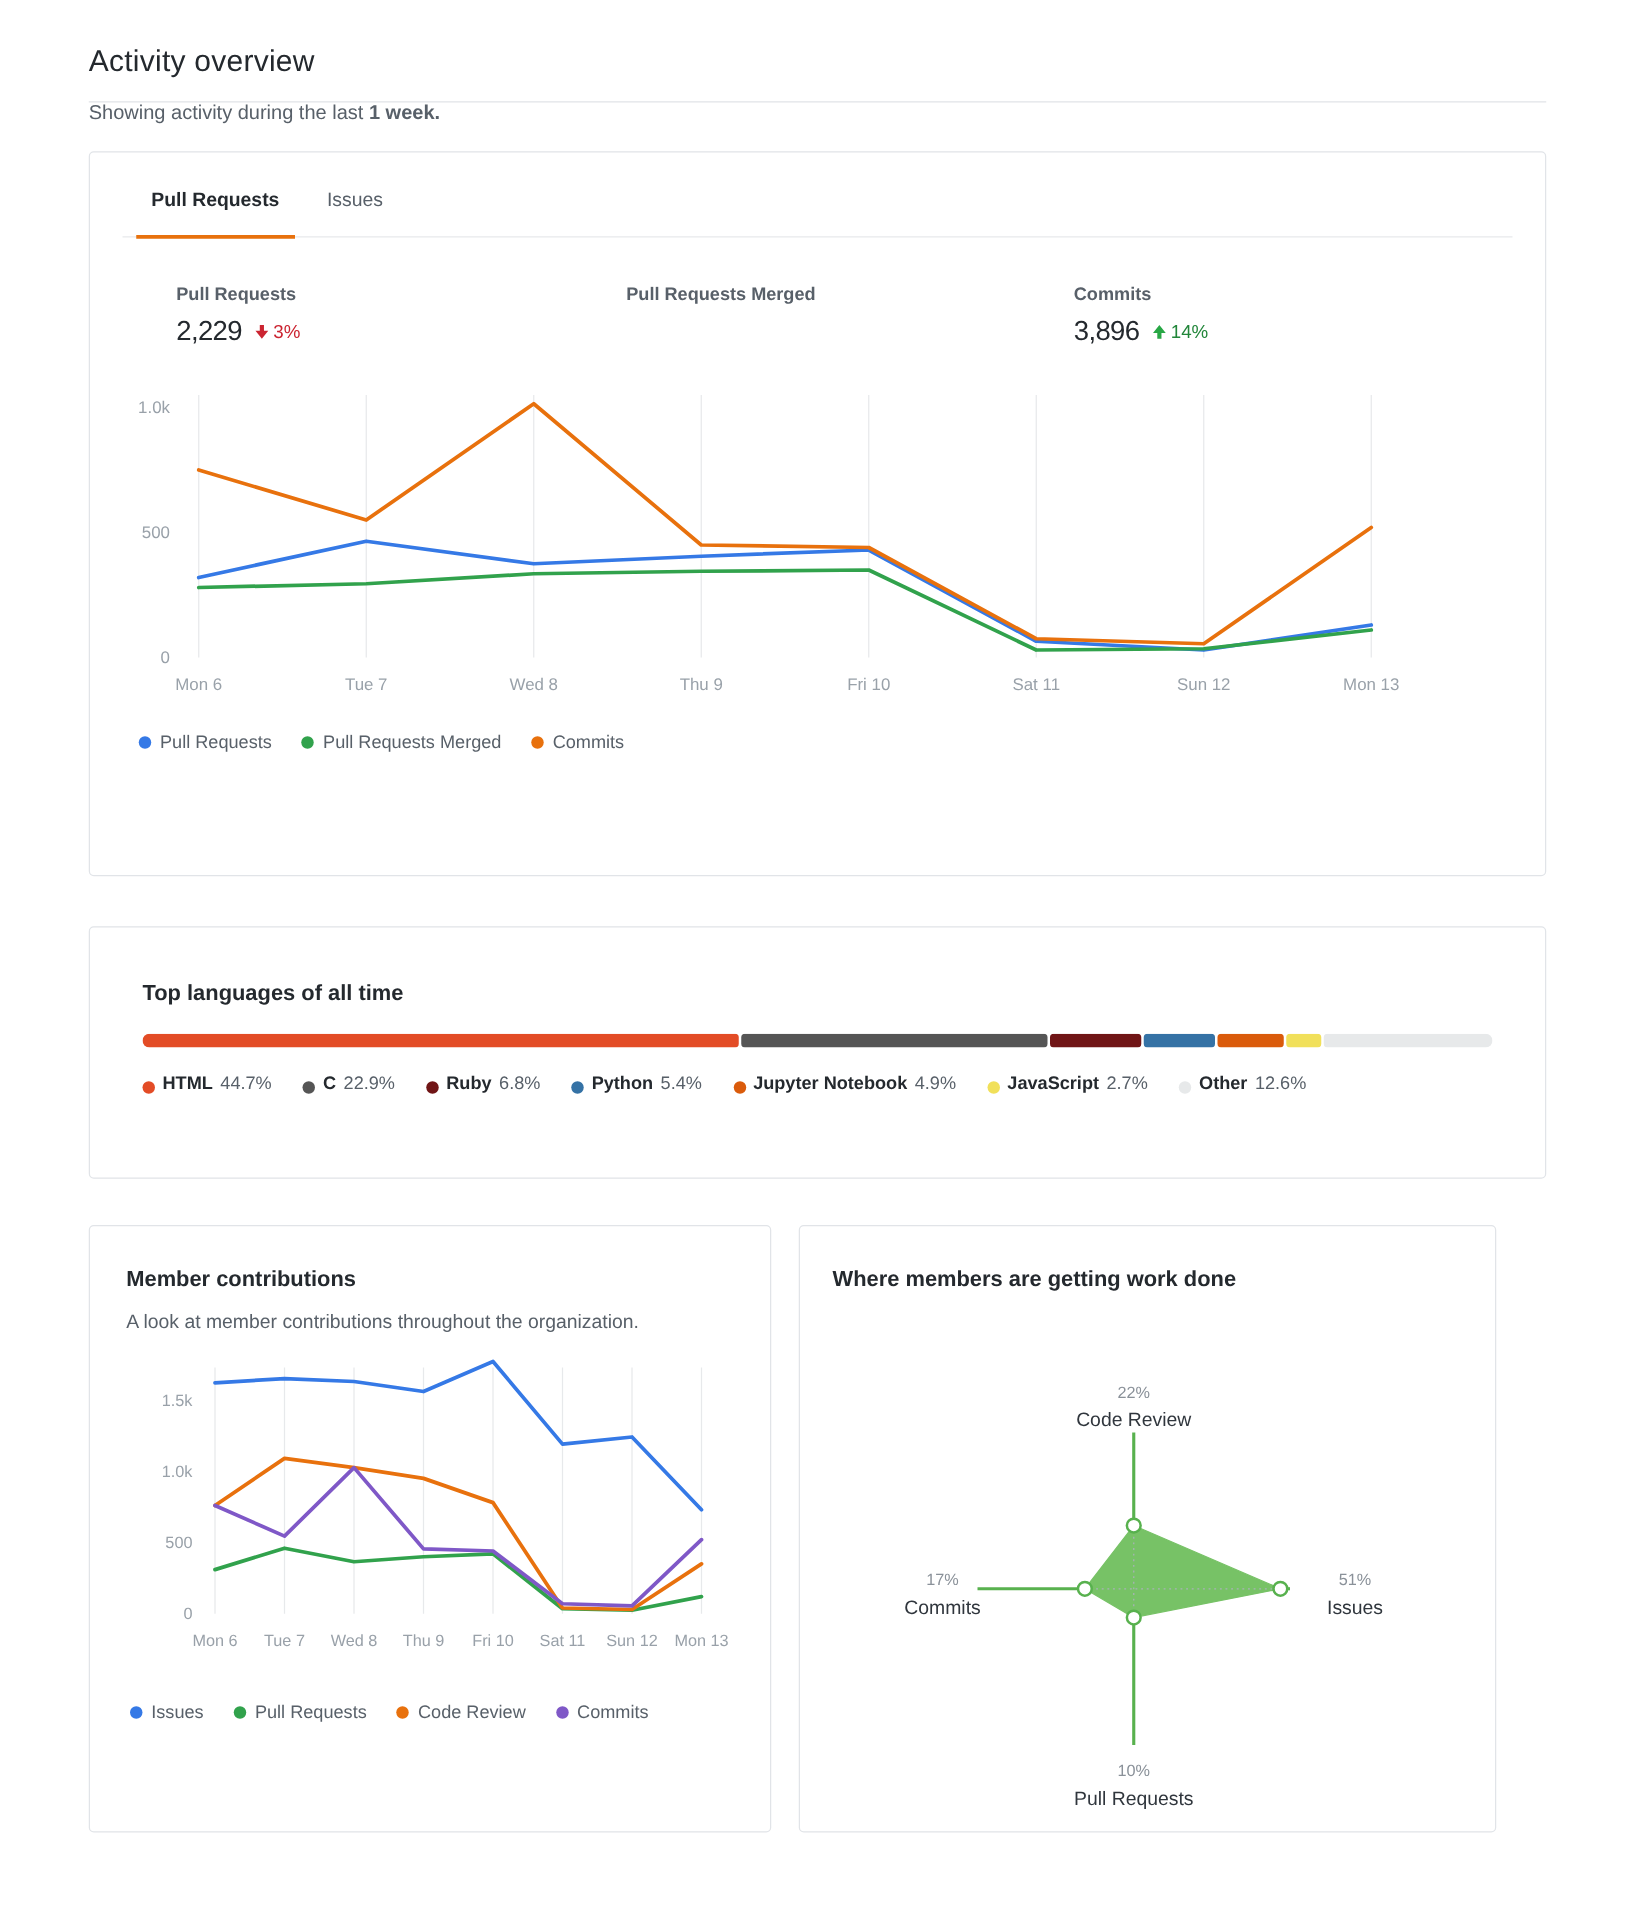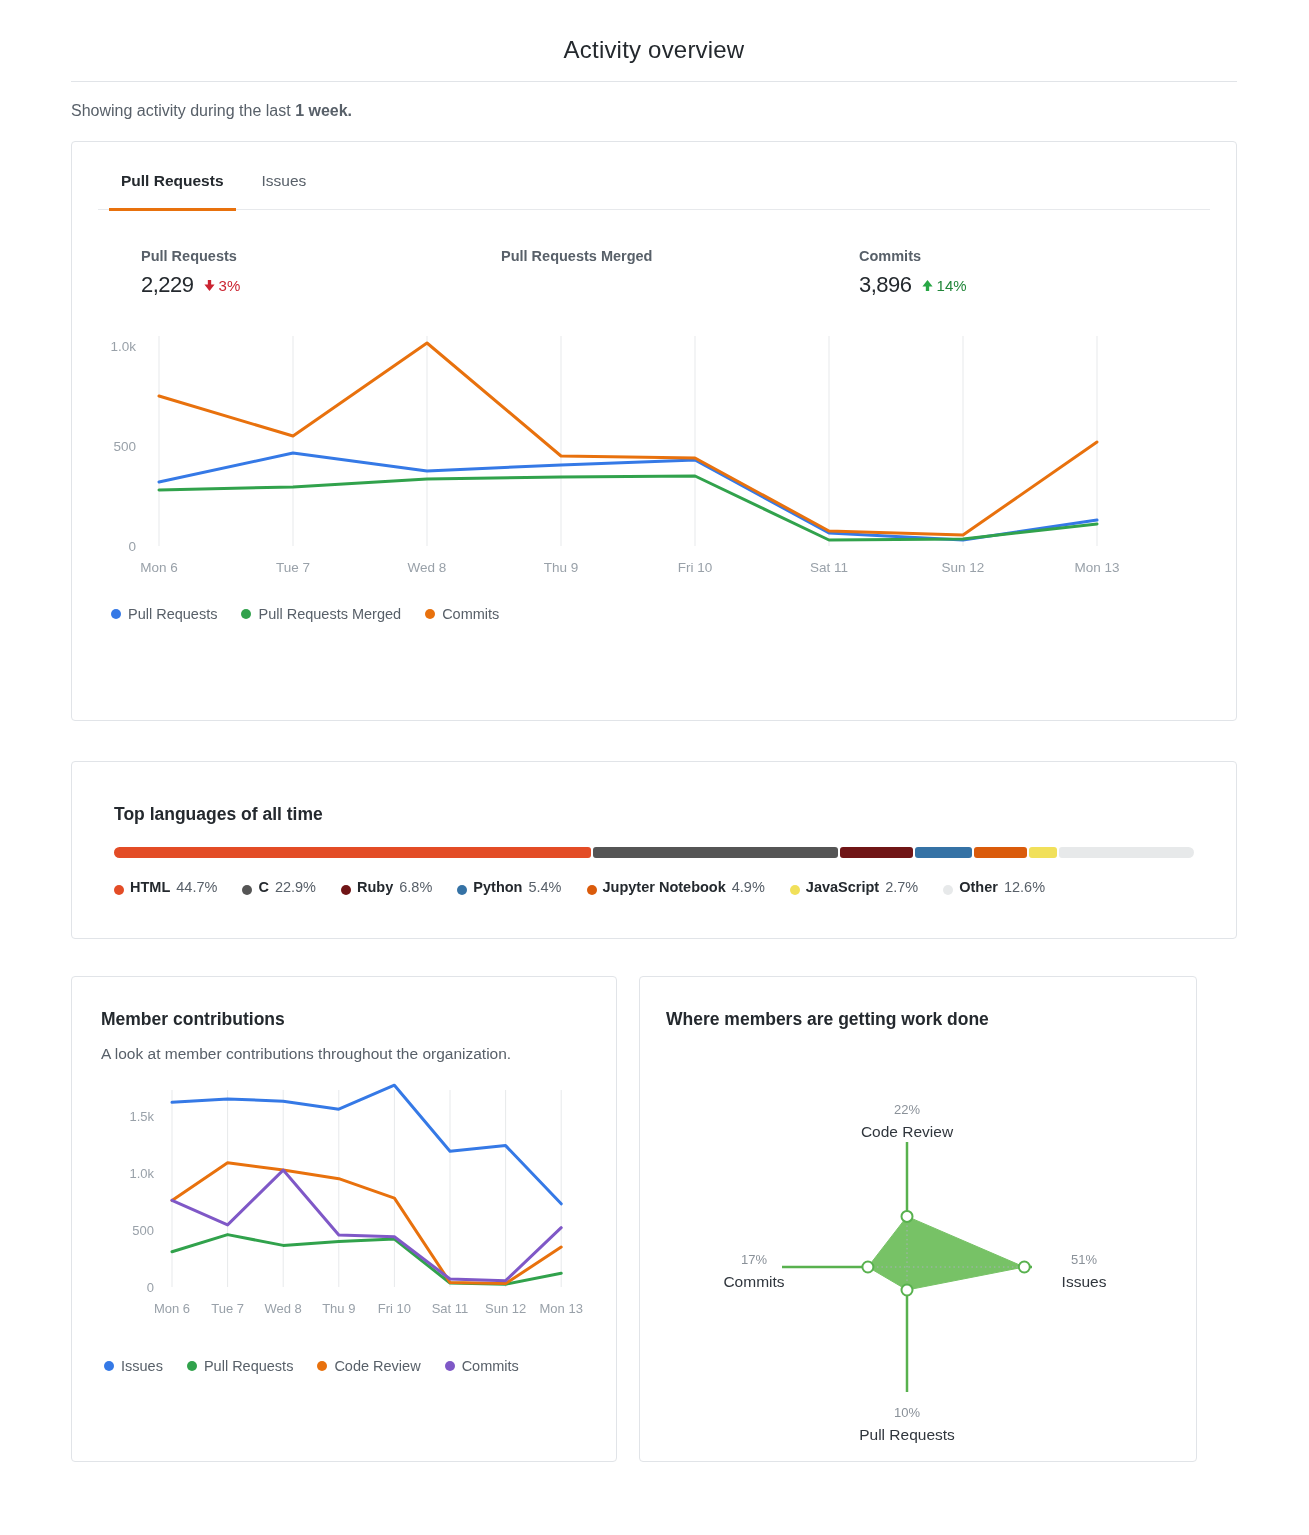--- a/index.html
+++ b/index.html
@@ -6,34 +6,34 @@
   html,body { background:#ffffff; }
   body {
     width: 1309px; height: 1535px;
     font-family: "Liberation Sans", "DejaVu Sans", sans-serif;
     color:#24292e;
     -webkit-font-smoothing: antialiased;
   }
   .container { width: 1166px; margin-left: 71px; }
 
   
-  .header { display:flex; justify-content:center; align-items:center; padding-top:36px; }
+  .header { display:flex; justify-content:flex-start; align-items:center; padding-top:36px; }
   .page-title { font-size:24px; font-weight:400; color:#24292e; letter-spacing:.2px; }
   .header-buttons { display:flex; gap:13px; }
   .btn {
     display:inline-flex; align-items:center; gap:5px;
     background:#fafbfc; border:1px solid #d8dce0; border-radius:6px;
     padding:8px 14px; font-size:14.5px; color:#24292e; cursor:pointer;
     font-family: inherit;
   }
   .btn b { font-weight:700; }
   .caret { width:0; height:0; border-left:4px solid transparent; border-right:4px solid transparent;
     border-top:5px solid #24292e; display:inline-block; margin-left:3px; }
   .header-rule { border-bottom:1px solid #e1e4e8; margin-top:17px; }
-  .page-subtitle { margin-top:20px; font-size:16px; color:#586069; }
+  .page-subtitle { font-size:16px; color:#586069; }
   .page-subtitle b { color:#586069; font-weight:700; }
 
   
   .card { border:1px solid #e1e4e8; border-radius:4px; background:#fff; }
   .card-activity { margin-top:21px; height:580px; }
 
   
   .tabbar { margin:0 26px; padding-top:30px; border-bottom:1px solid #e7e9ec; display:flex; }
   .tab { font-size:15.5px; padding:0 12px 18px 12px; margin-right:14px; cursor:pointer; color:#586069;
     border-bottom:3px solid transparent; margin-bottom:-2px; }
@@ -52,21 +52,21 @@
   .stat-delta svg { display:block; }
 
   .chart-svg { display:block; margin-top:30px; }
   svg text { font-family:"Liberation Sans","DejaVu Sans",sans-serif; }
 
   .legend { display:flex; gap:24px; margin:16px 0 0 39px; }
   .legend-item { display:flex; align-items:center; gap:7px; font-size:14.5px; color:#586069; }
   .legend-dot { width:10px; height:10px; border-radius:50%; flex:none; }
 
   
-  .card-languages { margin-top:40px; height:178px; padding:42px 42px 0 42px; }
+  .card-languages { margin-top:40px; height:202px; padding:42px 42px 0 42px; }
   .card-title { font-size:17.5px; font-weight:700; color:#24292e; }
   .lang-bar { display:flex; gap:2px; height:11px; margin-top:22px; border-radius:6px; overflow:hidden; }
   .lang-seg { height:11px; border-radius:3px; }
   .lang-legend { display:flex; gap:25px; margin-top:21px; flex-wrap:nowrap; }
   .lang-item { display:flex; align-items:flex-end; gap:6px; font-size:14.5px; white-space:nowrap; }
   .lang-item .lang-name { font-weight:700; color:#24292e; }
   .lang-item .lang-pct { color:#586069; }
 
   
   .bottom-row { display:flex; gap:22px; margin-top:37px; }

